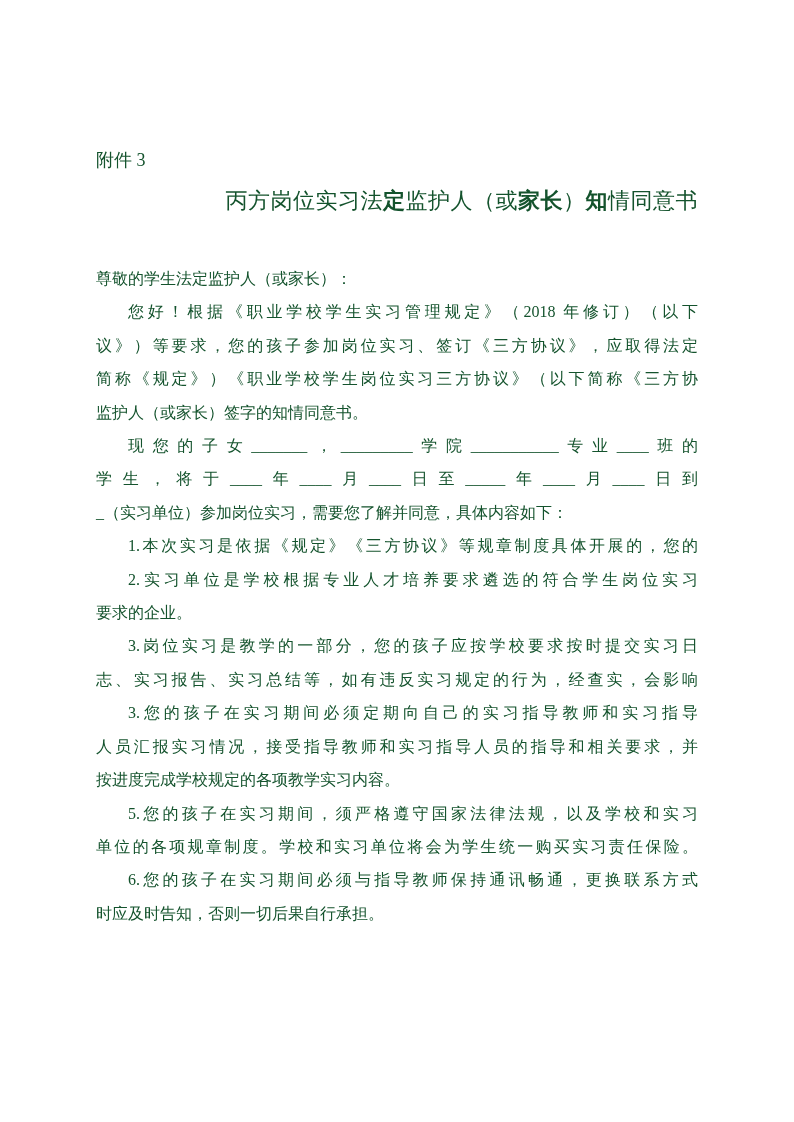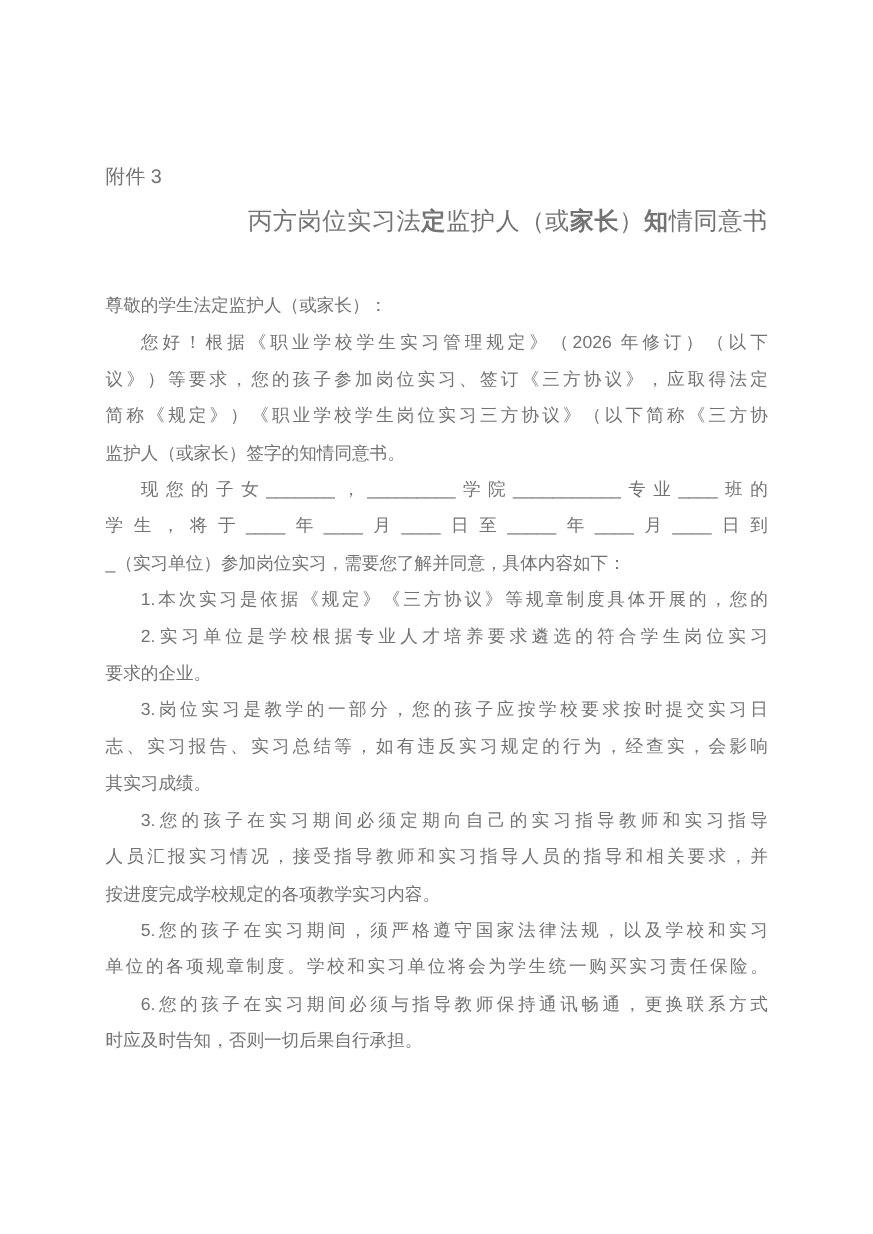--- a/index.html
+++ b/index.html
@@ -1,22 +1,22 @@
 <!DOCTYPE html>
 <html><head>
 <meta charset="utf-8">
 <style>
   html, body { margin: 0; padding: 0; background: #ffffff; }
   .page {
     position: relative;
     width: 794px;
     height: 1122px;
     background: #ffffff;
-    font-family: Liberation Sans, sans-serif;
-    color: #737373;
+    font-family: Liberation Serif, serif;
+    color: #14532d;
     overflow: hidden;
   }
   .content {
     position: absolute;
     left: 96px;
     top: 148px;
     width: 602px;
   }
   .attachment {
     font-size: 18px;
@@ -53,21 +53,21 @@
 
     <div class="attachment">附件 3</div>
 
     <h1 class="title"><span>丙方岗位实习法</span><span class="b">定</span><span>监护人（或</span><span class="b">家长</span><span>）</span><span class="b">知</span><span>情同意书</span></h1>
 
     <div class="docbody">
 
       <div class="line">尊敬的学生法定监护人（或家长）：</div>
 
       <div class="para">
-        <div class="line first j">您好！根据《职业学校学生实习管理规定》（2026 年修订）（以下</div>
+        <div class="line first j">您好！根据《职业学校学生实习管理规定》（2018 年修订）（以下</div>
         <div class="line j">议》）等要求，您的孩子参加岗位实习、签订《三方协议》，应取得法定</div>
         <div class="line j">简称《规定》）《职业学校学生岗位实习三方协议》（以下简称《三方协</div>
         <div class="line">监护人（或家长）签字的知情同意书。</div>
       </div>
 
       <div class="para">
         <div class="line first j">现您的子女_______，_________学院___________专业____班的</div>
         <div class="line j">学生，将于____年____月____日至_____年____月____日到</div>
         <div class="line">_（实习单位）参加岗位实习，需要您了解并同意，具体内容如下：</div>
       </div>
@@ -77,21 +77,20 @@
       </div>
 
       <div class="para">
         <div class="line first j">2.实习单位是学校根据专业人才培养要求遴选的符合学生岗位实习</div>
         <div class="line">要求的企业。</div>
       </div>
 
       <div class="para">
         <div class="line first j">3.岗位实习是教学的一部分，您的孩子应按学校要求按时提交实习日</div>
         <div class="line j">志、实习报告、实习总结等，如有违反实习规定的行为，经查实，会影响</div>
-        <div class="line">其实习成绩。</div>
       </div>
 
       <div class="para">
         <div class="line first j">3.您的孩子在实习期间必须定期向自己的实习指导教师和实习指导</div>
         <div class="line j">人员汇报实习情况，接受指导教师和实习指导人员的指导和相关要求，并</div>
         <div class="line">按进度完成学校规定的各项教学实习内容。</div>
       </div>
 
       <div class="para">
         <div class="line first j">5.您的孩子在实习期间，须严格遵守国家法律法规，以及学校和实习</div>

